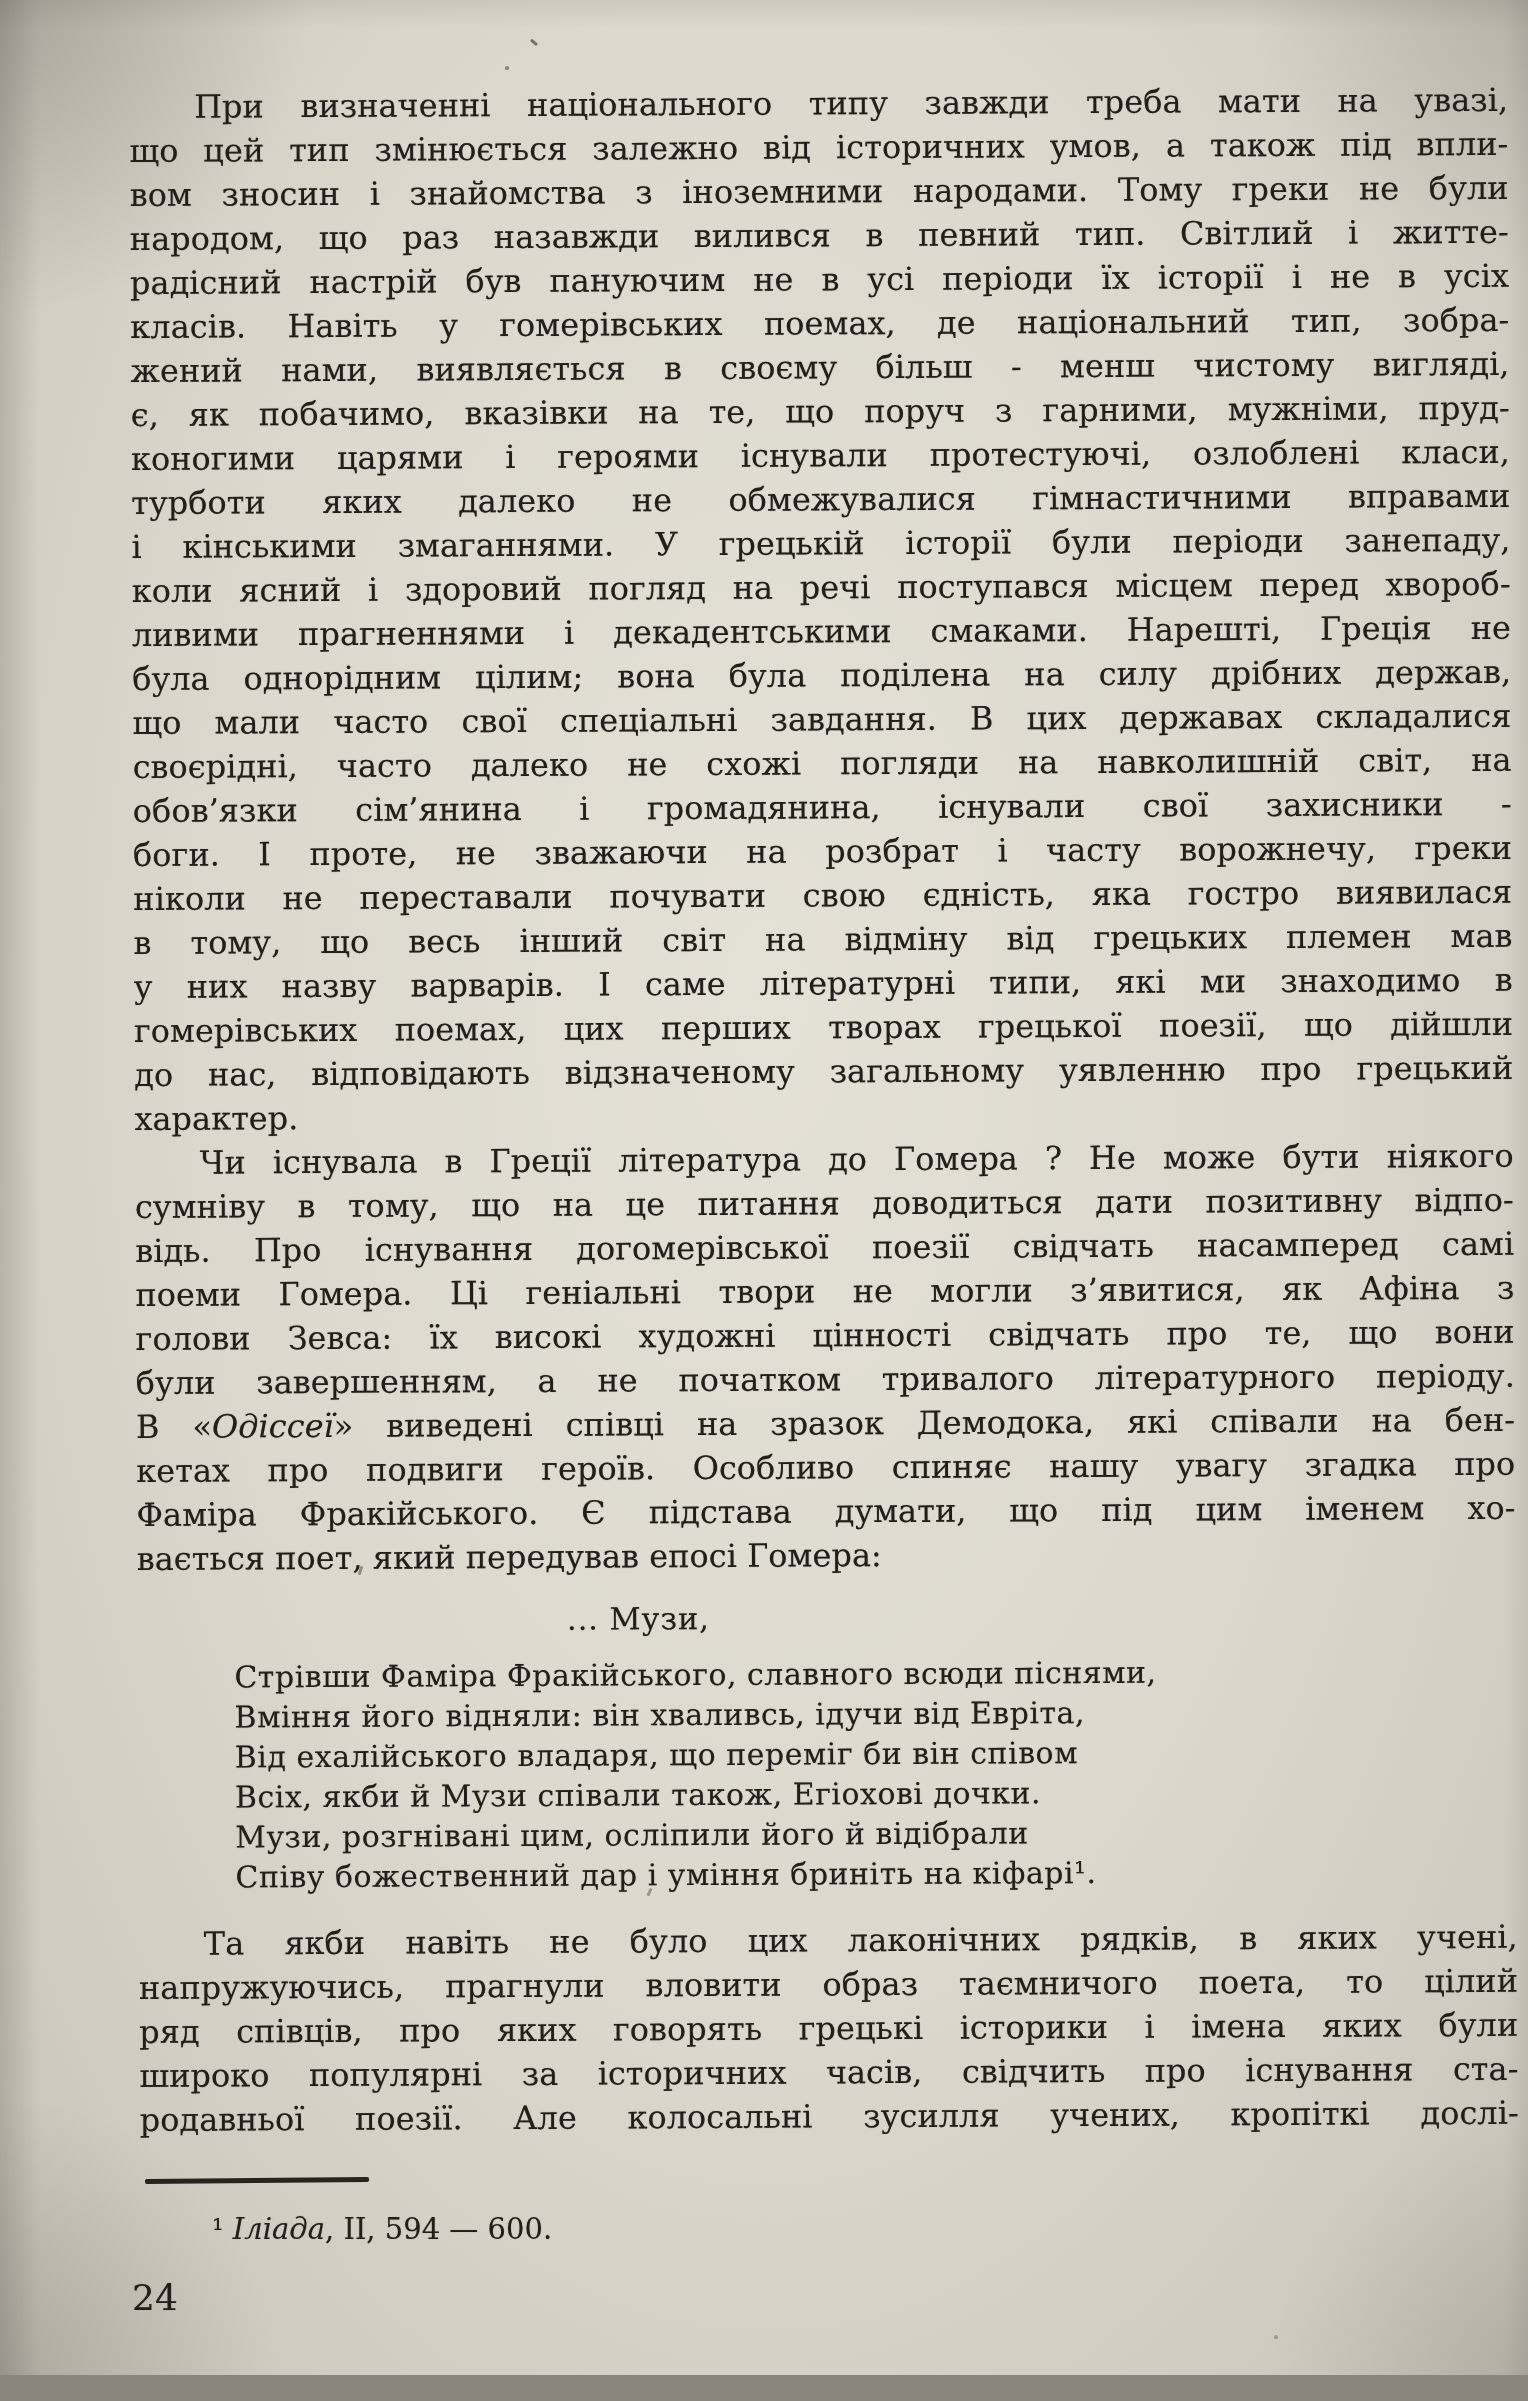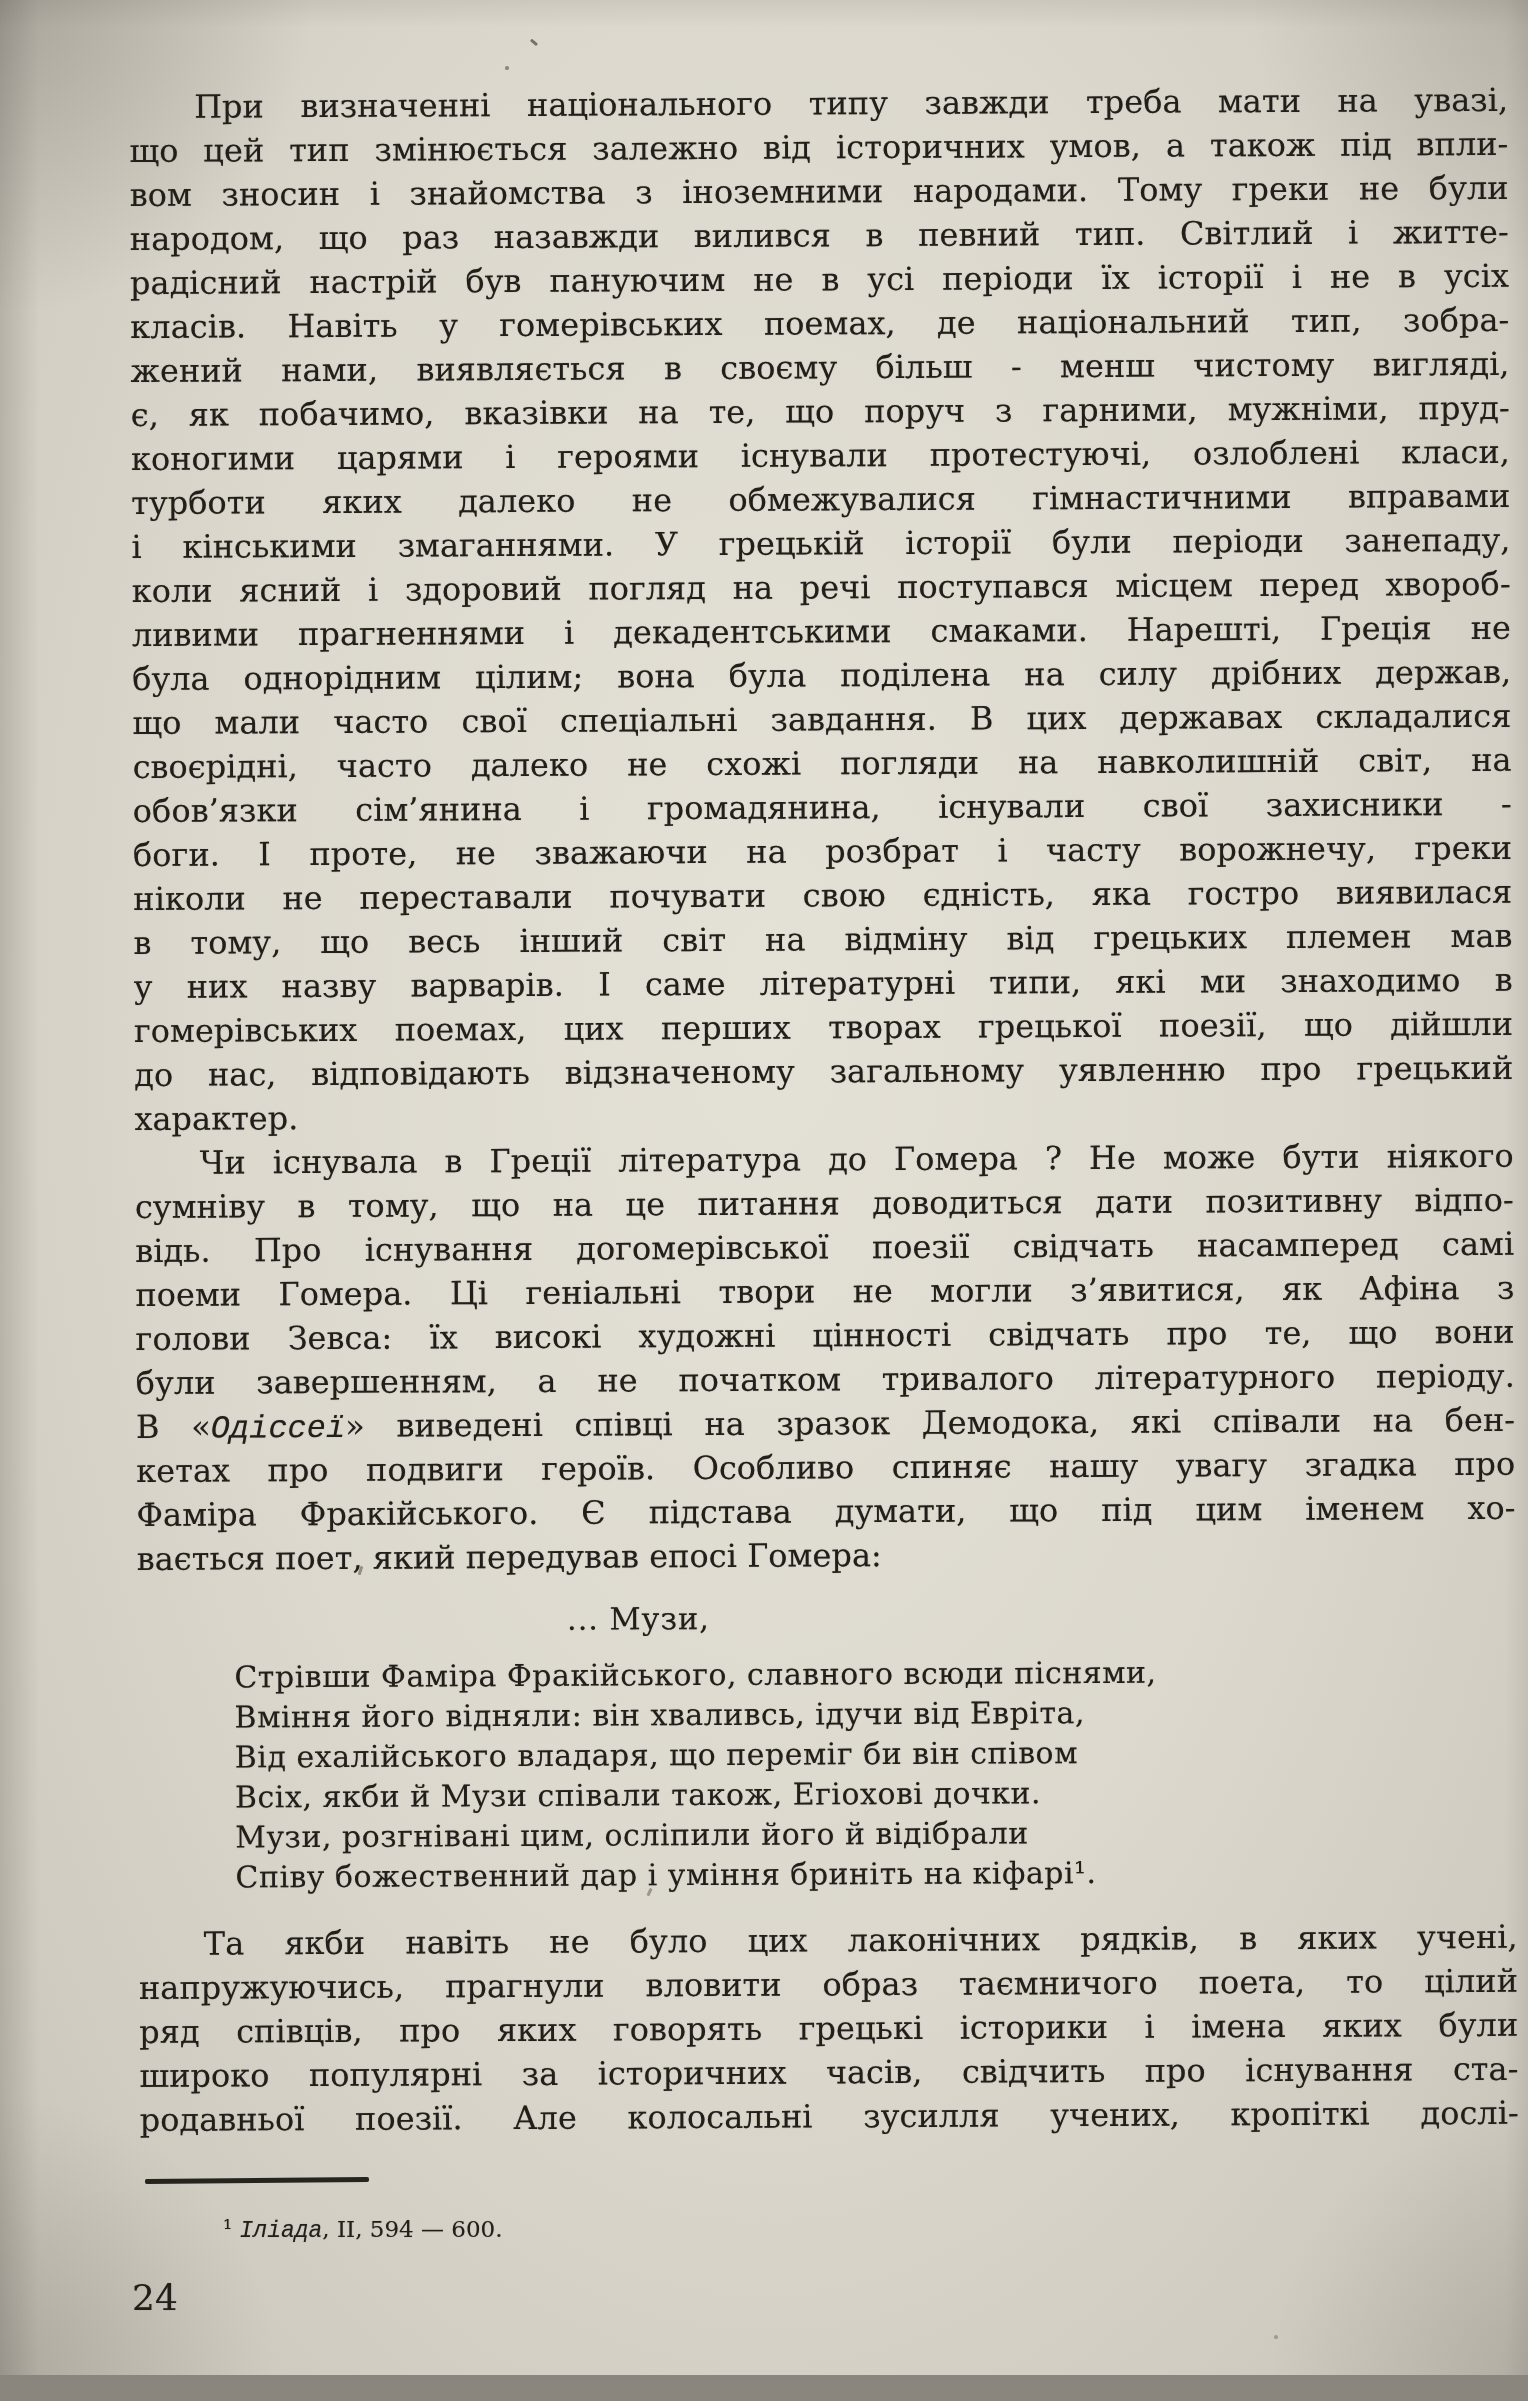--- a/index.html
+++ b/index.html
@@ -56,30 +56,30 @@
   .verse .vline{line-height:40px;height:40px;letter-spacing:0.5px;}
   .p3{margin-top:24px;}
   .footnote-rule{
     position:absolute;left:145px;top:2178px;
     width:224px;height:4.6px;
     background:#26241f;
     transform:rotate(-0.5deg);
     border-radius:1.8px;
   }
   .footnote{
-    position:absolute;left:223px;top:2211px;
-    font-size:23px;line-height:37px;
+    position:absolute;left:212px;top:2211px;
+    font-size:29px;line-height:37px;
     text-shadow:0 0 0.9px rgba(34,31,27,0.4);
   }
   .page-number{
     position:absolute;left:132px;top:2281px;
     font-size:36px;line-height:33px;
     text-shadow:0 0 0.9px rgba(34,31,27,0.4);
   }
-  i{font-style:italic;font-family:Liberation Mono, monospace;}
+  i{font-style:italic;}
   .speck{position:absolute;background:#4a463f;opacity:0.7;border-radius:0.9px;}
   .speck.s1{left:530px;top:41px;width:8.3px;height:2.8px;transform:rotate(40deg);}
   .speck.s2{left:505px;top:66px;width:3.7px;height:3.7px;border-radius:50%;opacity:0.55;}
   .speck.s3{left:359px;top:1566px;width:2.8px;height:9.2px;transform:rotate(18deg);opacity:0.5;}
   .speck.s4{left:648px;top:1888px;width:2.8px;height:8.3px;transform:rotate(25deg);opacity:0.45;}
   .speck.s5{left:1274px;top:2335px;width:3.7px;height:3.7px;border-radius:50%;opacity:0.35;}
 </style>
 </head>
 <body>
 

